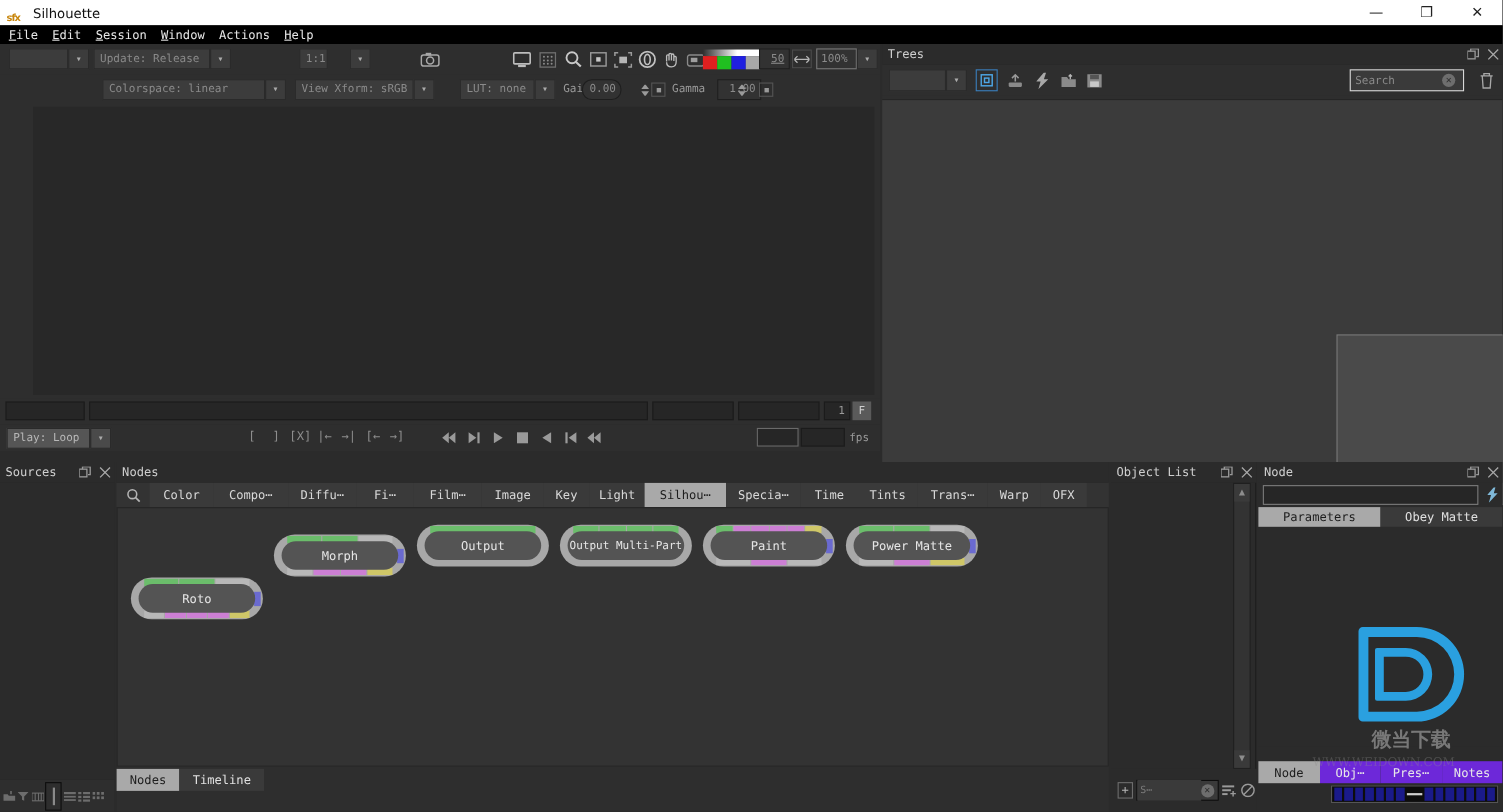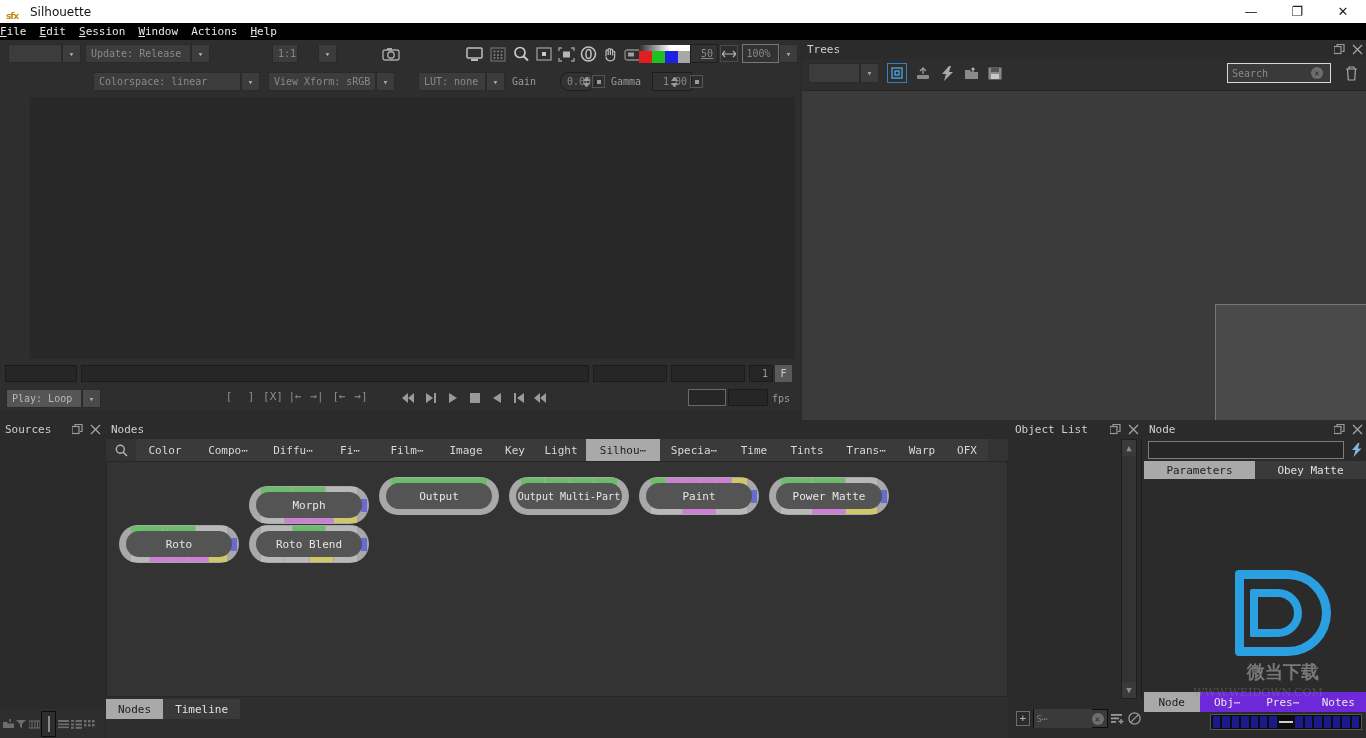--- a/index.html
+++ b/index.html
@@ -28,21 +28,21 @@
   .tb-btns { margin-left:auto; display:flex; height:23px; }
   .tb-btn {
     width:46px; height:23px; display:flex; align-items:center; justify-content:center;
     color:#222; font-family:"DejaVu Sans", sans-serif; font-size:13px;
   }
   .tb-btn.close { color:#222; }
 
   
   .menubar {
     position:absolute; left:0; top:23px; width:1366px; height:17px;
-    background:#000; display:flex; align-items:center; 
+    background:#000; display:flex; align-items:center; padding-left:8px;
   }
   .menu-item {
     font-family:"DejaVu Sans Mono", monospace; font-size:11px; color:#e8e8e8;
     margin-right:13px; white-space:nowrap;
   }
   .menu-item u { text-decoration: underline; }
 
   
   .toolbar {
     position:absolute; left:0; width:800px; height:28px;
@@ -429,21 +429,21 @@
   </div>
   <div style="position:absolute;left:268px;top:4px;display:flex;">
     <div class="combo" style="width:108px;">View Xform: sRGB</div>
     <div class="combo-arrow">▾</div>
   </div>
   <div style="position:absolute;left:418px;top:4px;display:flex;">
     <div class="combo" style="width:68px;">LUT: none</div>
     <div class="combo-arrow">▾</div>
   </div>
   <div class="lbl" style="position:absolute;left:512px;top:8px;">Gain</div>
-  <div class="field" style="position:absolute;left:560px;top:4px;width:36px;border-radius:9px;">0.00</div>
+  <div class="field" style="position:absolute;left:529px;top:4px;width:36px;border-radius:9px;">0.00</div>
   <div class="spin" style="position:absolute;left:582px;top:4px;">
       <i class="up"></i>
       <i class="dn"></i>
     </div>
   <div class="sqbtn" style="position:absolute;left:592px;top:7px;"></div>
   <div class="lbl" style="position:absolute;left:611px;top:8px;">Gamma</div>
   <div class="field" style="position:absolute;left:652px;top:4px;width:40px;">1.00</div>
   <div class="spin" style="position:absolute;left:670px;top:4px;">
       <i class="up"></i>
       <i class="dn"></i>
@@ -778,36 +778,20 @@
       <div class="ports bot">
           <span style="background: rgb(184, 184, 184); flex: 1 1 0%;"></span>
           <span style="background: rgb(204, 127, 212); flex: 1 1 0%;"></span>
           <span style="background: rgb(204, 127, 212); flex: 1 1 0%;"></span>
           <span style="background: rgb(204, 127, 212); flex: 1 1 0%;"></span>
           <span style="background: rgb(207, 199, 104); flex: 1 1 0%;"></span>
         </div>
       <div class="outport" style="background: rgb(106, 106, 208);"></div>
       <div class="inner">Roto</div>
     </div>
-    <div class="ntile" style="left:142px;top:63px;">
-      <div class="shell"></div>
-      <div class="ports top">
-          <span style="background: rgb(184, 184, 184); flex: 1 1 0%;"></span>
-          <span style="background: rgb(107, 189, 107); flex: 1 1 0%;"></span>
-          <span style="background: rgb(184, 184, 184); flex: 1 1 0%;"></span>
-        </div>
-      <div class="ports bot">
-          <span style="background: rgb(184, 184, 184); flex: 1 1 0%;"></span>
-          <span style="background: rgb(184, 184, 184); flex: 1 1 0%;"></span>
-          <span style="background: rgb(207, 199, 104); flex: 1 1 0%;"></span>
-          <span style="background: rgb(184, 184, 184); flex: 1 1 0%;"></span>
-        </div>
-      <div class="outport" style="background: rgb(106, 106, 208);"></div>
-      <div class="inner">Roto Blend</div>
-    </div>
   </div>
 
   <div class="nodes-foot">
     <div style="position:absolute;left:0;top:2px;display:flex;">
       <div class="btab active">Nodes</div>
       <div class="btab">Timeline</div>
     </div>
   </div>
 </div>
 

